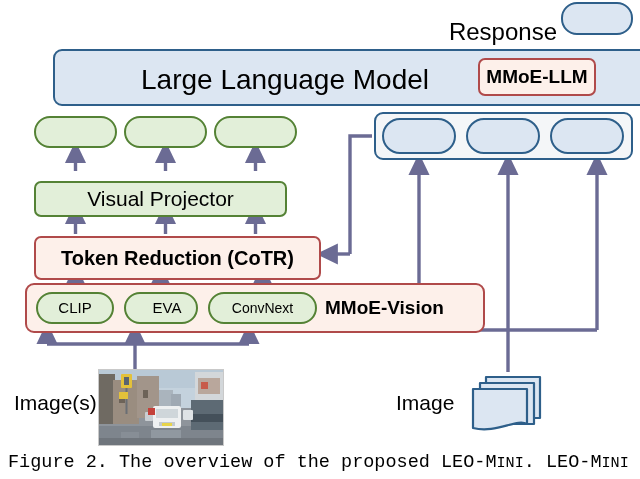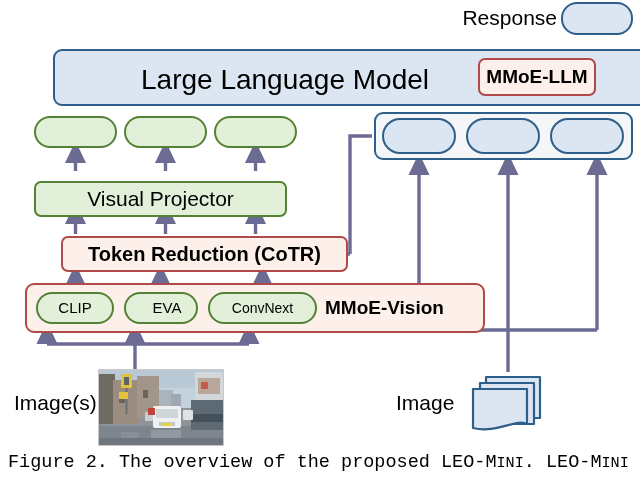--- a/index.html
+++ b/index.html
@@ -39,22 +39,22 @@
     background: #e2efd9;
     border: 2px solid #548235;
   }
   .red-fill {
     background: #fdf0ea;
     border: 2px solid #b04a4a;
   }
 
   
   #response-label {
-    left: 437px; top: 4px; width: 120px; height: 28px;
-    font-size: 21px;
+    left: 437px; top: 18px; width: 120px; height: 28px;
+    font-size: 24px;
     display: flex; align-items: center; justify-content: flex-end;
   }
   #response-pill {
     left: 561px; top: 2px; width: 72px; height: 33px;
     border-radius: 16px;
   }
 
   #llm-box {
     left: 33px; top: 49px; width: 600px; height: 57px;
     border-radius: 9px;
@@ -99,25 +99,24 @@
   #text-token-2 { left: 550px; }
 
   #visual-projector {
     left: 34px; top: 173px; width: 253px; height: 36px;
     border-radius: 7px;
     font-size: 21px;
     margin-top: 8px;
   }
 
   #token-reduction {
-    left: 34px; top: 236px; width: 287px; height: 36px;
+    left: 34px; top: 236px; width: 287px; height: 44px;
     border-radius: 7px;
     font-size: 20px;
     font-weight: bold;
-    margin-left: 27px;
   }
 
   #mmoe-vision-container {
     left: 25px; top: 283px; width: 460px; height: 50px;
     border-radius: 9px;
   }
   .expert-box {
     top: 292px; height: 32px;
     border-radius: 16px;
     font-size: 15px;

